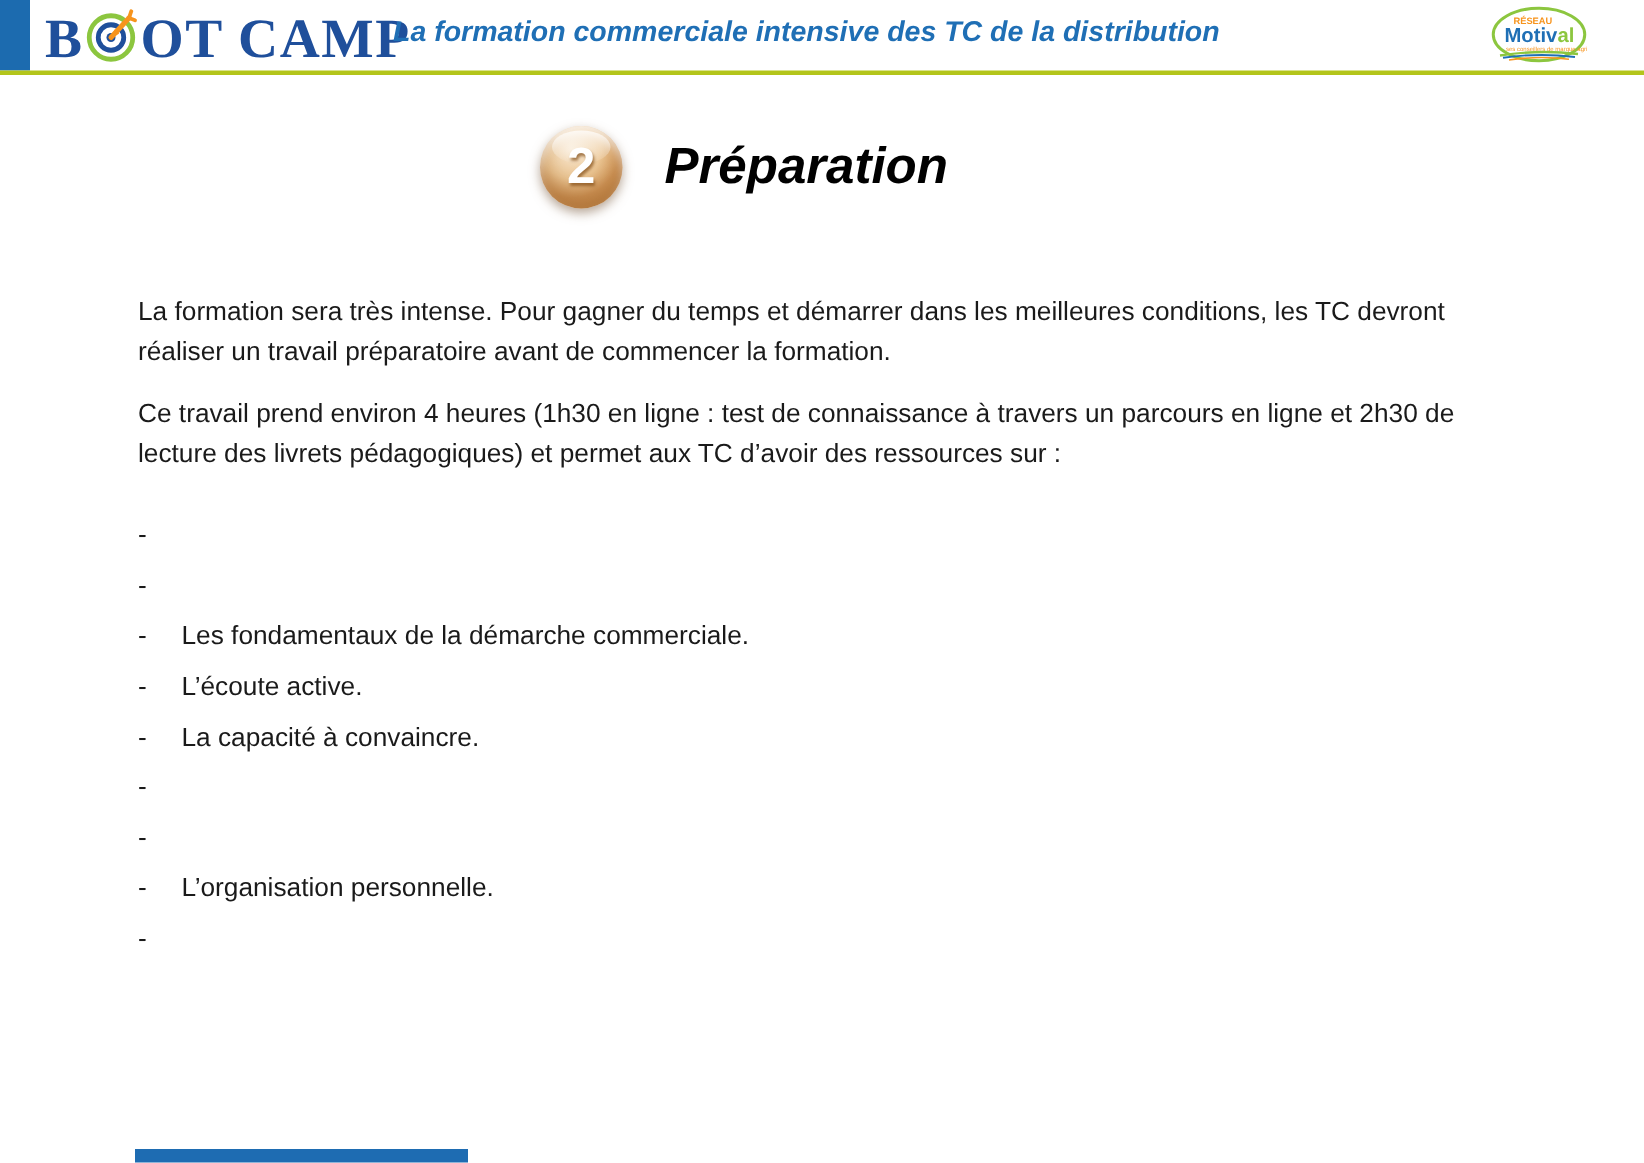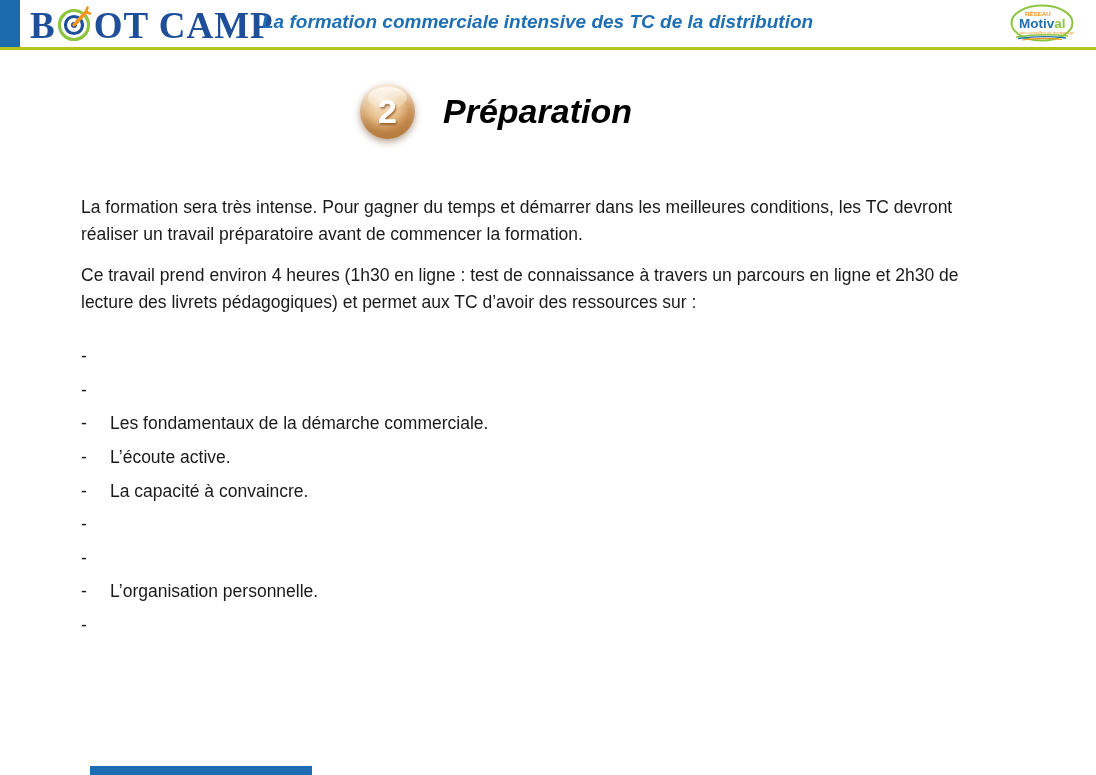--- a/index.html
+++ b/index.html
@@ -32,21 +32,21 @@
     display: flex; align-items: center; line-height: 40px;
     letter-spacing: 1px;
   }
   .bootcamp-logo .target-wrap { display: inline-block; margin: 0 1px; position: relative; top: 2px; }
   .header-tagline {
     position: absolute; top: 11px; left: 262px;
     font-style: italic; font-weight: bold;
     font-size: 19px; color: #1f6fb5;
     white-space: nowrap;
   }
-  .motival-logo { position: absolute; top: 3px; right: 22px; width: 64px; height: 43px; }
+  .motival-logo { position: absolute; top: 3px; right: 38px; width: 64px; height: 43px; }
 
   
   .title-row {
     position: absolute; top: 84px; left: 360px;
     display: flex; align-items: center; gap: 28px;
   }
   .step-badge {
     width: 55px; height: 55px; border-radius: 50%;
     background: radial-gradient(circle at 38% 28%, #f8e8d2 0%, #ecc795 38%, #d49a5c 62%, #c08340 100%);
     box-shadow: 0 3px 7px rgba(120,90,60,0.55), inset 0 -10px 14px rgba(146,86,31,0.45), inset 0 4px 6px rgba(255,255,255,0.8);
@@ -64,21 +64,21 @@
     position: relative; z-index: 1;
   }
   .slide-title {
     font-size: 34px; font-weight: bold; color: #000000;
     letter-spacing: 0px;
     font-style: italic;
   }
 
   
   .content {
-    position: absolute; top: 194px; left: 81px; width: 928px;
+    position: absolute; top: 194px; left: 92px; width: 928px;
     color: #1a1a1a; font-size: 17.5px; line-height: 27px;
   }
   .para + .para { margin-top: 14px; }
   .bullet-list { margin-top: 24px; }
   .bullet-item { display: flex; height: 33.6px; align-items: center; }
   .bullet-dash { width: 29px; flex: 0 0 29px; }
   .bullet-text { }
 
   
   .bottom-accent {

